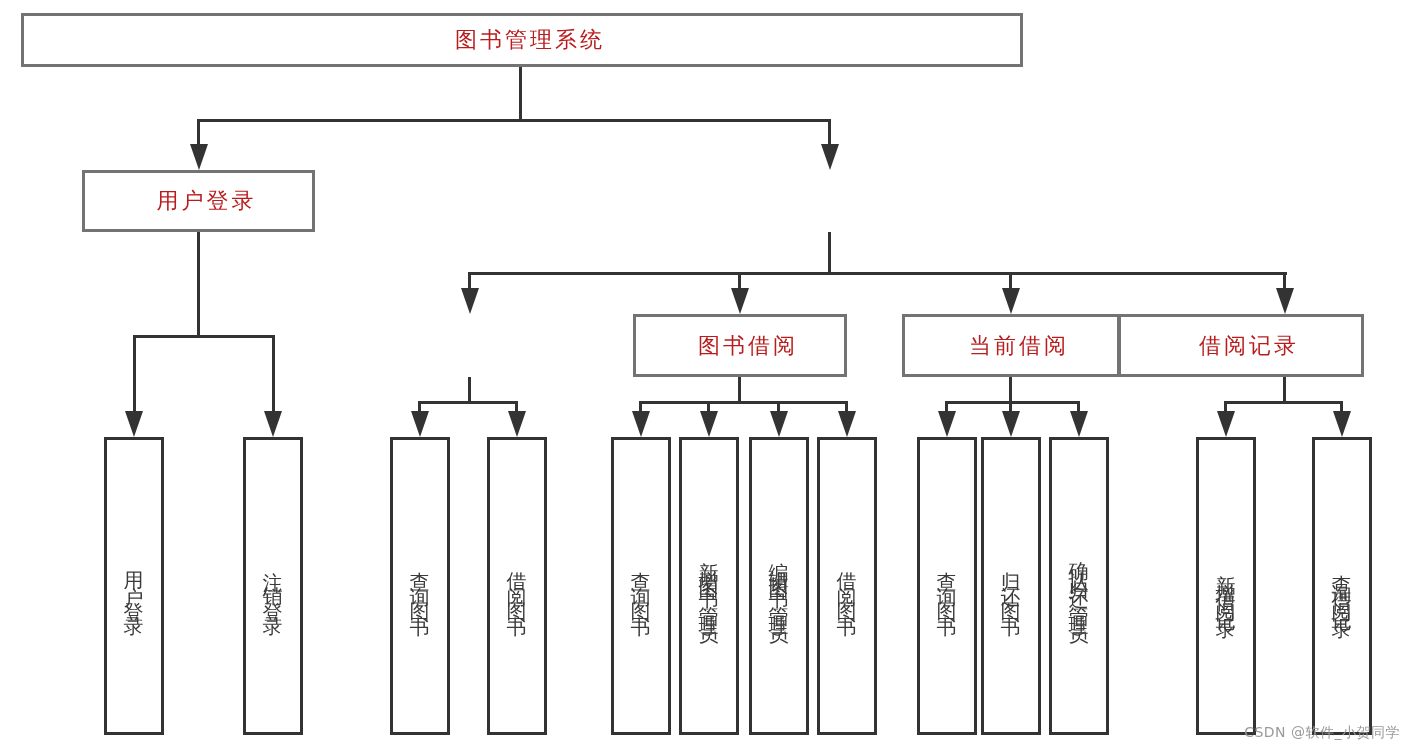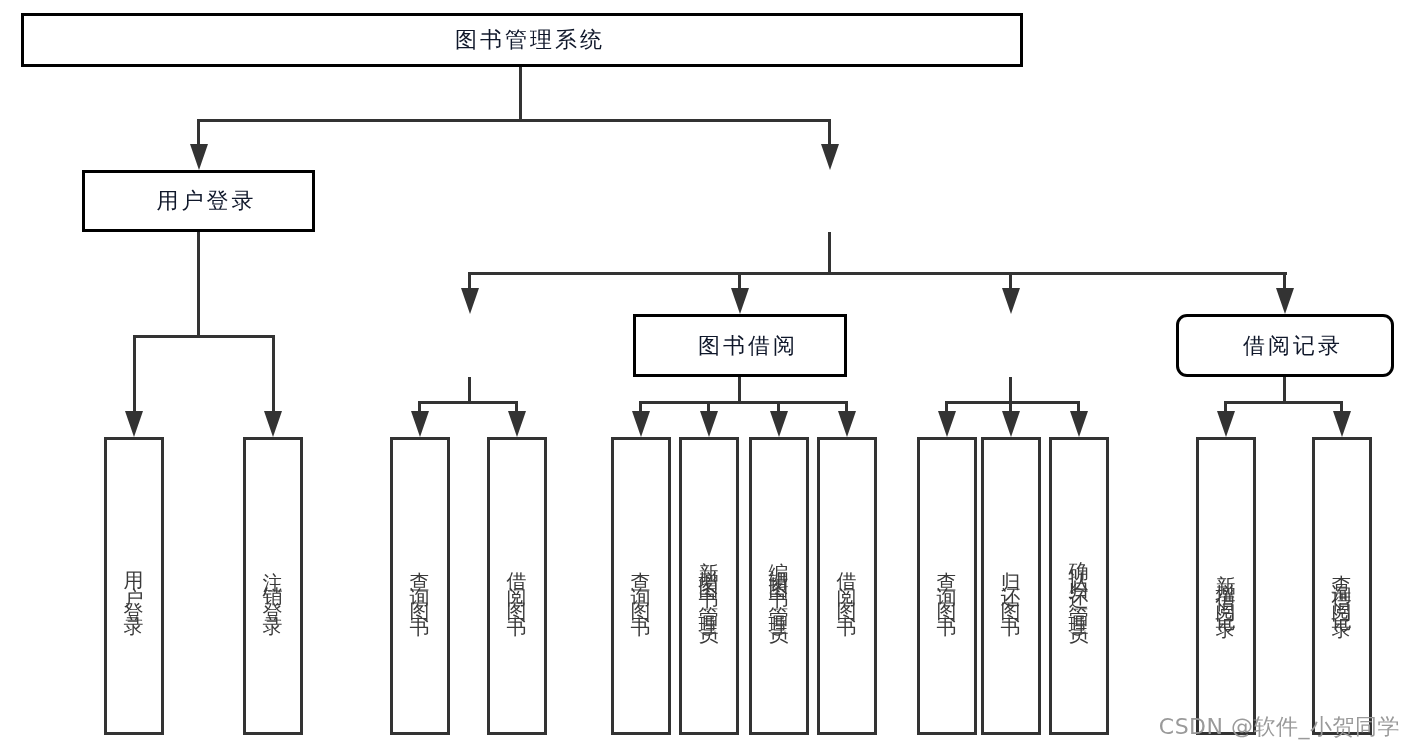--- a/index.html
+++ b/index.html
@@ -12,27 +12,27 @@
     width: 1405px;
     height: 747px;
     background: #ffffff;
     overflow: hidden;
   }
   
   .hbox {
     position: absolute;
     box-sizing: border-box;
     background: #ffffff;
-    border: 3px solid #000000;
+    border: 3px solid #737373;
     display: flex;
     align-items: center;
     justify-content: center;
     font-size: 22px;
     letter-spacing: 3px;
-    color: #0f172a;
+    color: #b91c1c;
     z-index: 2;
     padding-left: 16px;
   }
   
   .leaf {
     position: absolute;
     top: 437px;
     width: 60px;
     height: 298px;
     box-sizing: border-box;
@@ -66,21 +66,21 @@
     height: 0;
     border-left: 9px solid transparent;
     border-right: 9px solid transparent;
     border-top: 26px solid #333333;
     z-index: 1;
   }
   .watermark {
     position: absolute;
     right: 5px;
     bottom: 5px;
-    font-size: 22px;
+    font-size: 14px;
     letter-spacing: 0.5px;
     color: #9a9a9a;
     z-index: 5;
   }
 </style>
 </head>
 <body>
 
 <div id="stage">
 
@@ -113,21 +113,24 @@
   <div class="line" style="left:738px; top:272px; width:3px; height:17px;"></div>
   <div class="arrow" style="left:731px; top:288px;"></div>
   <div class="line" style="left:1009px; top:272px; width:3px; height:17px;"></div>
   <div class="arrow" style="left:1002px; top:288px;"></div>
   <div class="line" style="left:1283px; top:272px; width:3px; height:17px;"></div>
   <div class="arrow" style="left:1276px; top:288px;"></div>
 
   <div class="hbox" style="left:633px; top:314px; width:214px; height:63px;justify-content:center;">
     <span>图书借阅</span>
   </div>
-  <div class="hbox" style="left:1176px; top:314px; width:218px; height:63px;border-radius:11px;">
+  <div class="hbox" style="left:902px; top:314px; width:218px; height:63px;">
+    <span>当前借阅</span>
+  </div>
+  <div class="hbox" style="left:1118px; top:314px; width:246px; height:63px;">
     <span>借阅记录</span>
   </div>
 
   <div class="line" style="left:468px; top:377px; width:3px; height:27px;"></div>
   <div class="line" style="left:418px; top:401px; width:100px; height:3px;"></div>
   <div class="line" style="left:418px; top:401px; width:3px; height:12px;"></div>
   <div class="arrow" style="left:411px; top:411px;"></div>
   <div class="line" style="left:515px; top:401px; width:3px; height:12px;"></div>
   <div class="arrow" style="left:508px; top:411px;"></div>
 

